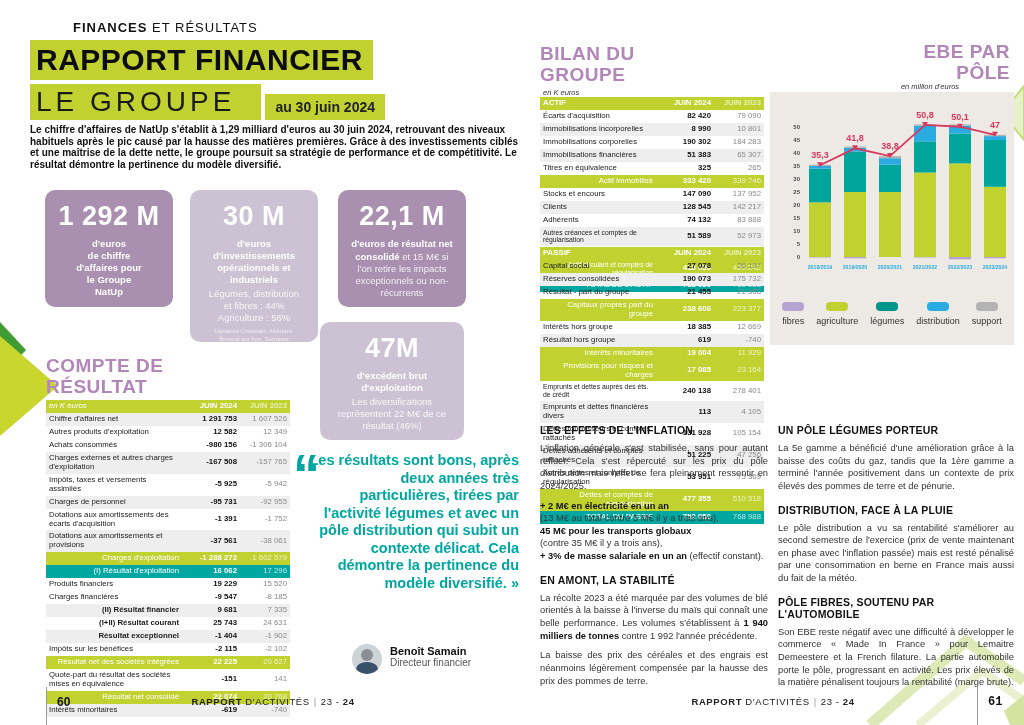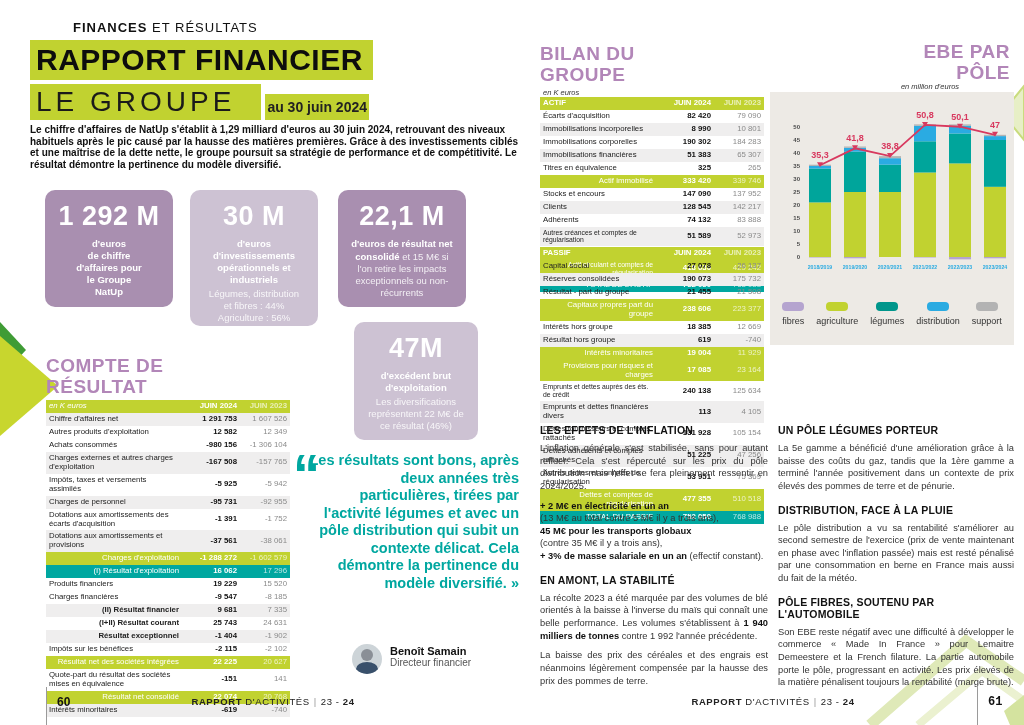--- a/index.html
+++ b/index.html
@@ -18,21 +18,21 @@
   .abs{position:absolute;}
   .deco{position:absolute;z-index:0;}
   .z{z-index:2;}
 
   
   .eyebrow{font-size:13px;letter-spacing:1px;color:#111;}
   .eyebrow .b{font-weight:800;margin-left:43px;}
   .hl{display:inline-block;background:var(--lime);}
   .title1{font-size:30px;font-weight:900;color:#0d0d0d;padding:3px 10px 3px 6px;letter-spacing:.5px;}
   .title2{font-size:28px;font-weight:400;color:#1a1a1a;letter-spacing:4px;padding:2px 26px 2px 6px;}
-  .titledate{font-size:14px;font-weight:600;color:#222;padding:5px 2px;margin-left:4px;}
+  .titledate{font-size:14px;font-weight:600;color:#222;padding:5px 10px;margin-left:4px;}
   .intro{font-size:10px;font-weight:700;color:#111;line-height:11.5px;text-align:left;}
 
   
   .stat{border-radius:10px;color:#fff;text-align:center;padding:12px 9px 8px 9px;box-sizing:border-box;}
   .stat.dark{background:var(--boxdark);}
   .stat.light{background:var(--boxlight);}
   .stat-value{font-size:27px;font-weight:900;letter-spacing:.5px;line-height:1.05;margin-bottom:8px;}
   .stat-bold{font-size:9.5px;font-weight:800;line-height:1.25;}
   .stat-light{font-size:9.5px;font-weight:400;color:rgba(255,255,255,.85);line-height:1.25;white-space:pre-line;margin-top:2px;}
   .stat-note{font-size:6px;color:rgba(255,255,255,.7);line-height:1.3;margin-top:5px;white-space:pre-line;}
@@ -126,38 +126,38 @@
   <div class="abs z intro" style="left:30px;top:124px;width:490px;">Le chiffre d'affaires de NatUp s'établit à 1,29 milliard d'euros au 30 juin 2024, retrouvant des niveaux habituels après le pic causé par la hausse des matières premières. Grâce à des investissements ciblés et une maîtrise de la dette nette, le groupe poursuit sa stratégie de performance et de compétitivité. Le résultat démontre la pertinence du modèle diversifié.</div>
 
   <div class="abs z stat dark" style="left:45px;top:190px;width:128px;height:117px;">
     <div class="stat-value">1 292 M</div>
     <div class="stat-bold" style="white-space:pre-line">d'euros
 de chiffre
 d'affaires pour
 le Groupe
 NatUp</div>
   </div>
-  <div class="abs z stat light" style="left:190px;top:190px;width:128px;height:136px;">
+  <div class="abs z stat light" style="left:190px;top:190px;width:128px;height:152px;">
     <div class="stat-value">30 M</div>
     <div class="stat-bold" style="white-space:pre-line">d'euros
 d'investissements
 opérationnels et
 industriels</div>
     <div class="stat-light">Légumes, distribution
 et fibres : 44%
 Agriculture : 56%</div>
     <div class="stat-note">Lignières Chatelain, Alvimare,
 Breteuil sur Iton, Semares
 (postes d'agréages)</div>
   </div>
   <div class="abs z stat dark" style="left:338px;top:190px;width:128px;height:117px;">
     <div class="stat-value">22,1 M</div>
     <div class="stat-desc"><span class="b">d'euros de résultat net consolidé</span> <span class="lt">et 15 M€ si l'on retire les impacts exceptionnels ou non-récurrents</span></div>
   </div>
-  <div class="abs z stat light" style="left:354px;top:322px;width:124px;height:118px;">
+  <div class="abs z stat light" style="left:320px;top:322px;width:144px;height:118px;">
     <div class="stat-value">47M</div>
     <div class="stat-bold" style="white-space:pre-line">d'excédent brut
 d'exploitation</div>
     <div class="stat-light">Les diversifications représentent 22 M€ de ce résultat (46%)</div>
   </div>
 
   <div class="abs z mauve-h" style="left:46px;top:356px;white-space:pre-line;">COMPTE DE
 RÉSULTAT</div>
   <table class="fin abs z" style="left:46px;top:400px;width:244px;">
     <thead>
@@ -411,21 +411,21 @@
           <td class="vb">11 929</td>
         </tr>
         <tr class="g">
           <td class="lbl">Provisions pour risques et charges</td>
           <td class="va">17 085</td>
           <td class="vb">23 164</td>
         </tr>
         <tr>
           <td class="lbl small">Emprunts et dettes auprès des éts. de crédit</td>
           <td class="va">240 138</td>
-          <td class="vb">125 634</td>
+          <td class="vb">278 401</td>
         </tr>
         <tr class="sh">
           <td class="lbl">Emprunts et dettes financières divers</td>
           <td class="va">113</td>
           <td class="vb">4 105</td>
         </tr>
         <tr>
           <td class="lbl">Dettes fournisseurs et comptes rattachés</td>
           <td class="va">131 928</td>
           <td class="vb">105 154</td>

